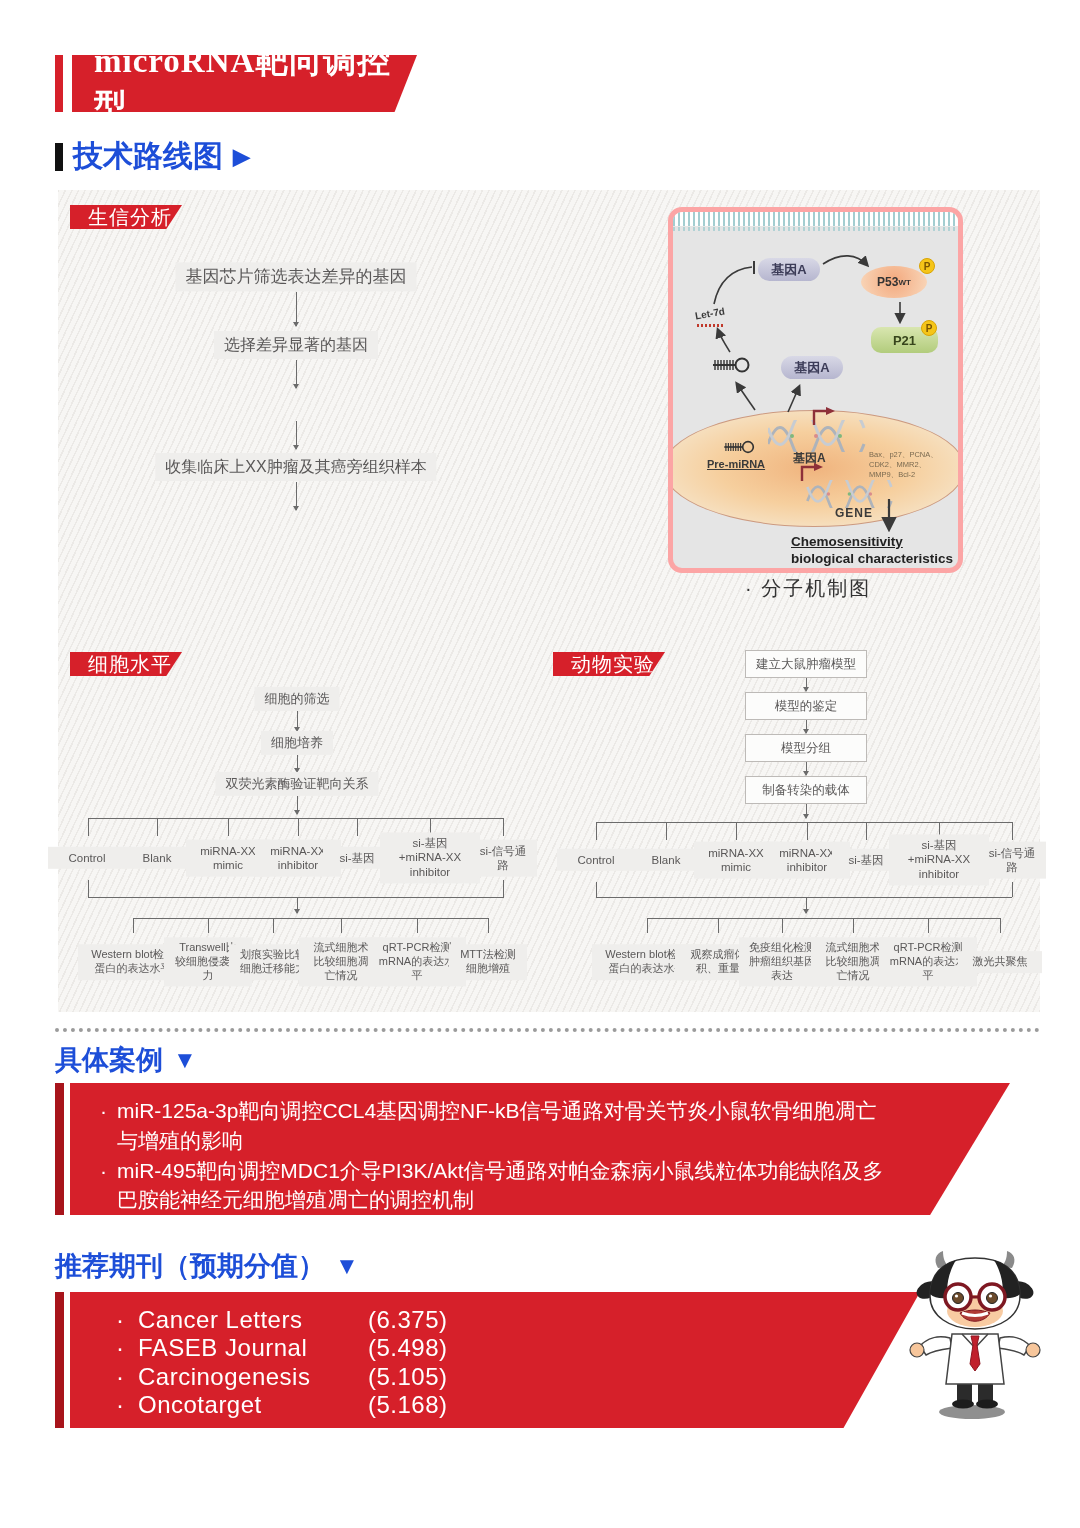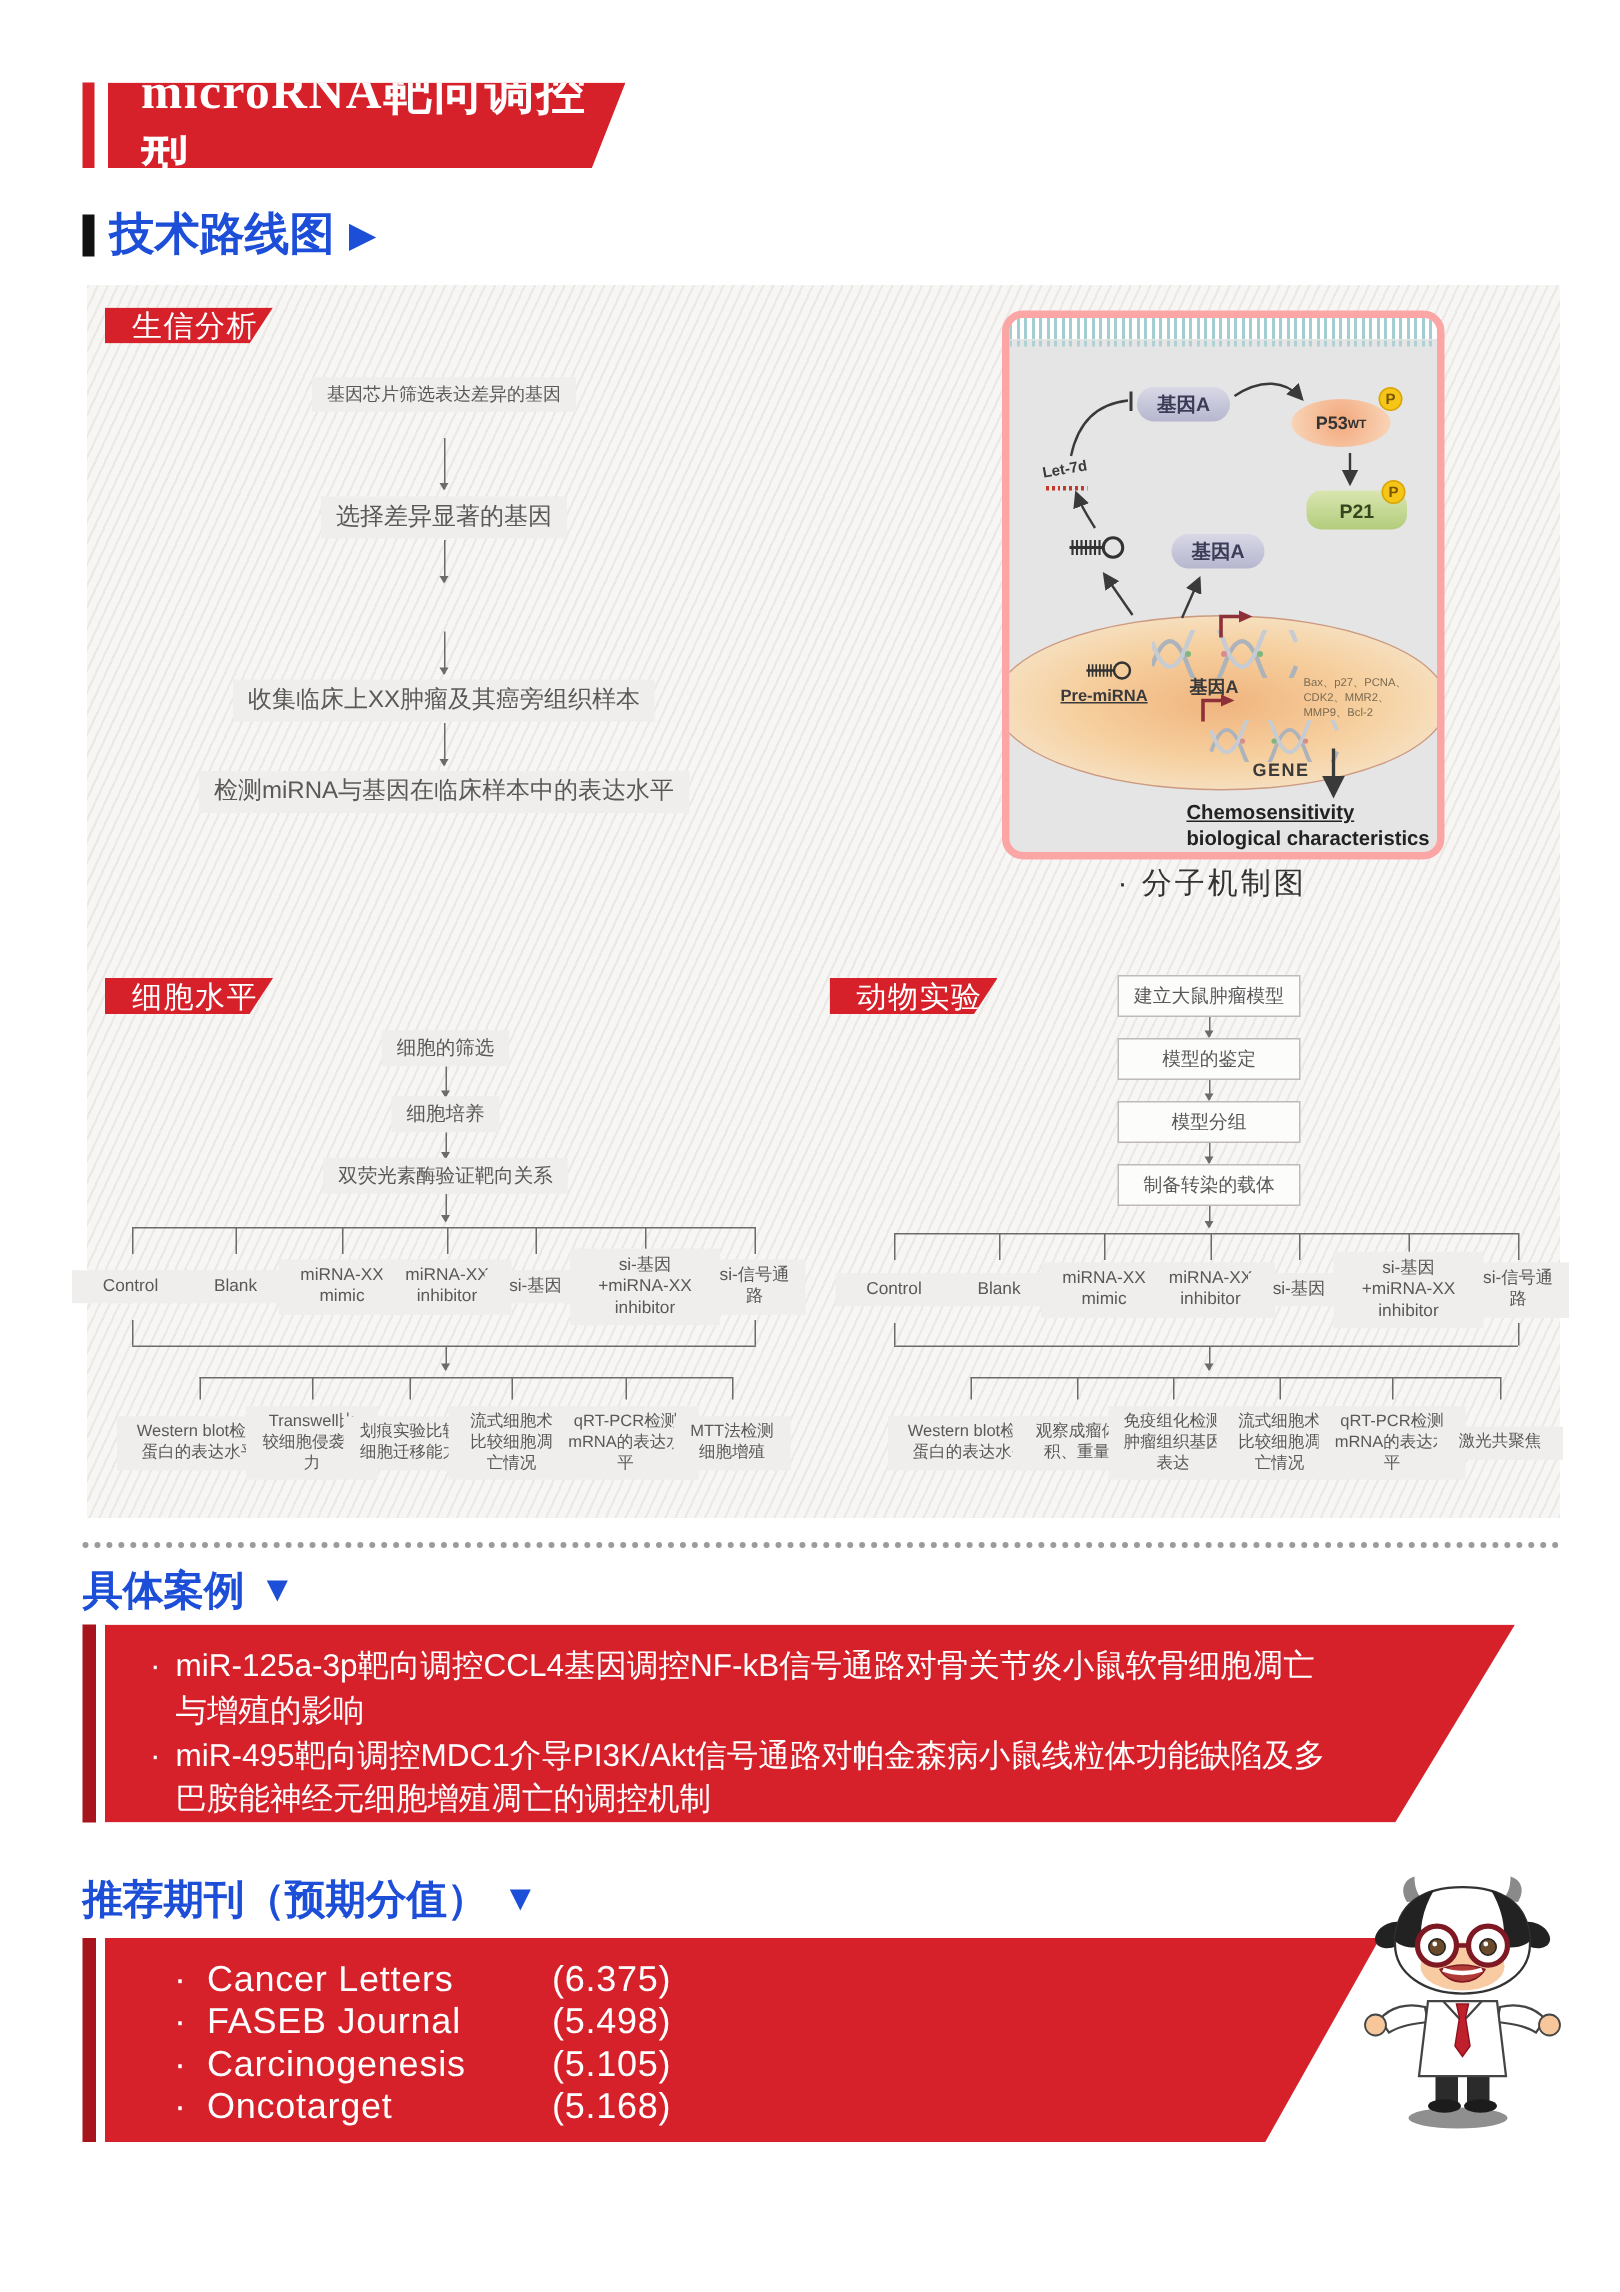--- a/index.html
+++ b/index.html
@@ -106,28 +106,27 @@
     <span>技术路线图</span>
     <span class="tri">▶</span>
   </div>
 
   <div class="panel"></div>
 
   <div class="tag" style="left:70px;top:205px;">
     <span>生信分析</span>
   </div>
 
-  <div class="node ctr nowrap" style="left:296px;top:263px;font-size:12px;">基因芯片筛选表达差异的基因</div>
+  <div class="node ctr nowrap" style="left:296px;top:277px;font-size:17px;">基因芯片筛选表达差异的基因</div>
   <div class="varrow" style="left:296px;top:292px;height:34px;"></div>
   <div class="node ctr nowrap" style="left:296px;top:345px;font-size:16px;">选择差异显著的基因</div>
   <div class="varrow" style="left:296px;top:360px;height:28px;"></div>
   <div class="varrow" style="left:296px;top:421px;height:28px;"></div>
   <div class="node ctr nowrap" style="left:296px;top:467px;font-size:16px;">收集临床上XX肿瘤及其癌旁组织样本</div>
   <div class="varrow" style="left:296px;top:482px;height:28px;"></div>
-  <div class="node ctr nowrap" style="left:296px;top:528px;font-size:16px;">检测miRNA与基因在临床样本中的表达水平</div>
 
   <div class="mech">
     <div class="membrane"></div>
     <div class="membrane2"></div>
 
     <div class="nucleus"></div>
 
     <div class="pill" style="left:85px;top:46px;width:62px;height:23px;">基因A</div>
 
     <div class="p53" style="left:188px;top:54px;width:66px;height:32px;">

